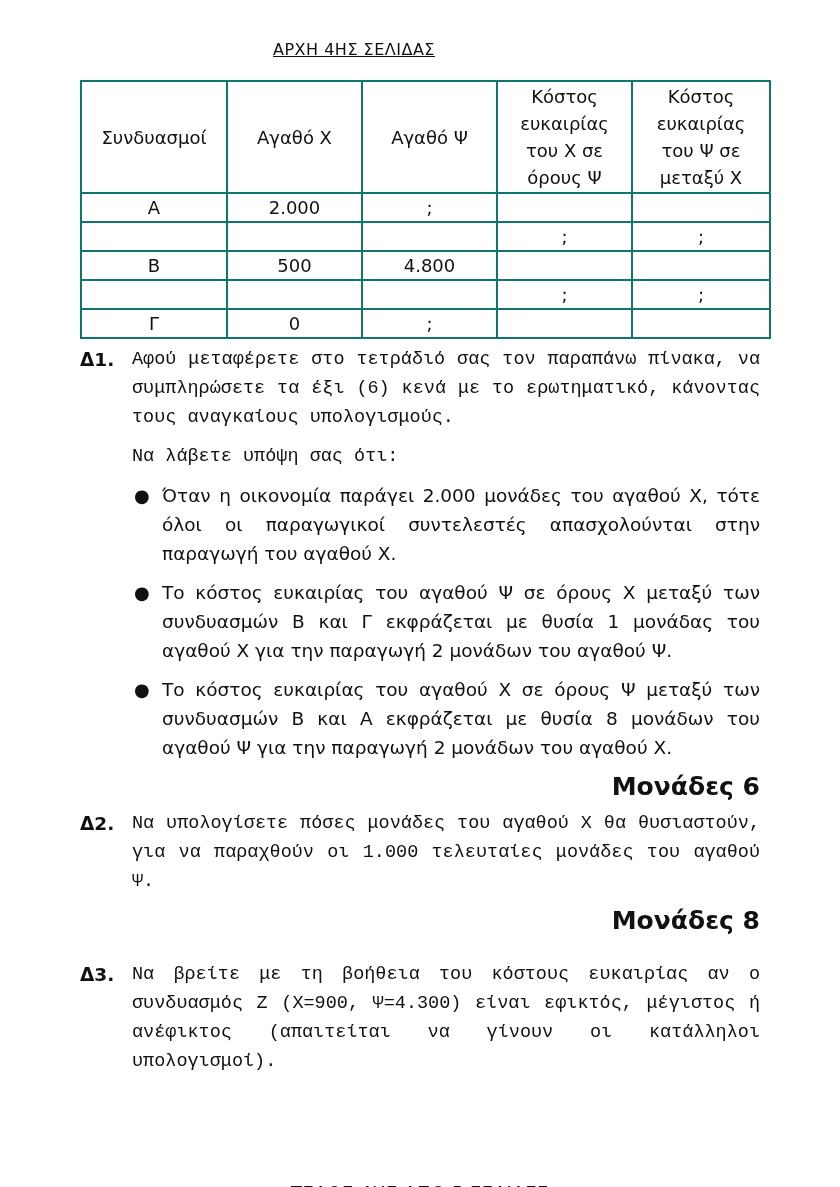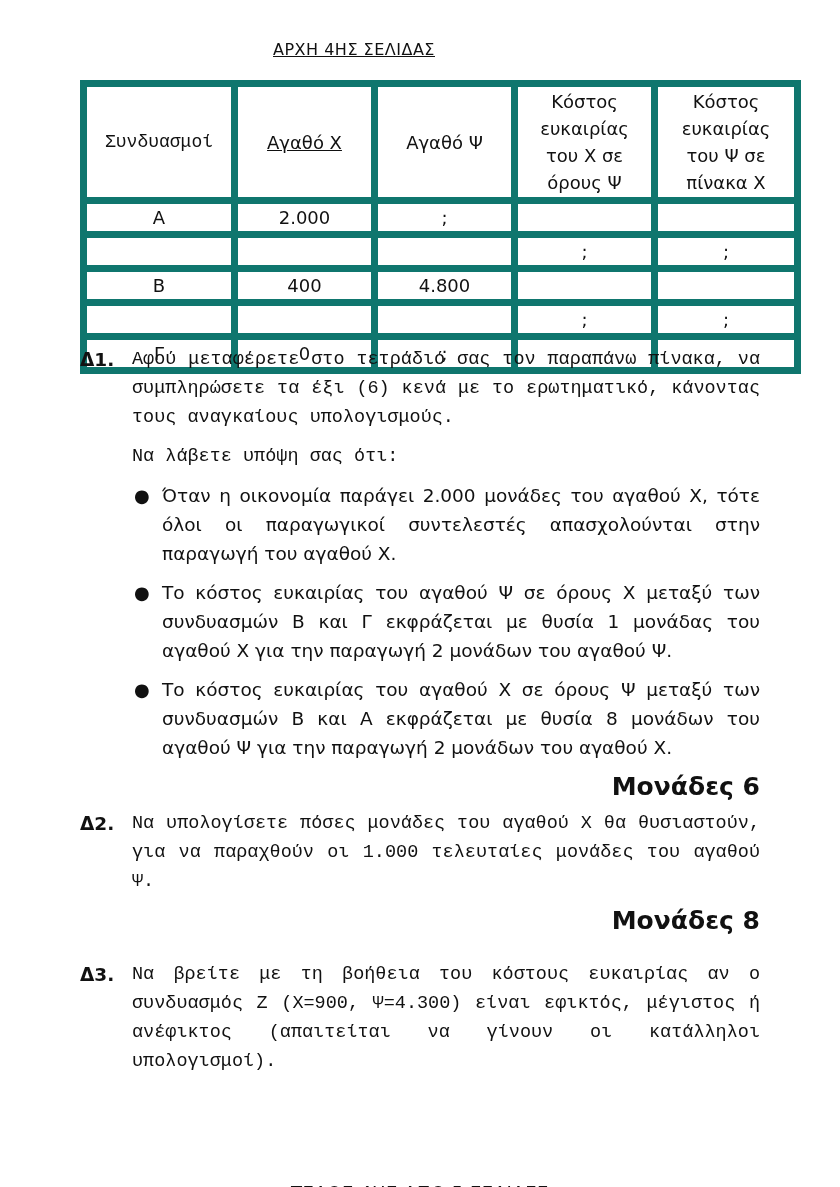--- a/index.html
+++ b/index.html
@@ -10,26 +10,26 @@
   }
   .page-header {
     position: absolute; top: 40px; left: 0; width: 708px; text-align: center;
     font-size: 16px; text-decoration: underline; letter-spacing: 0.5px;
   }
   table.ppf {
     position: absolute; left: 80px; top: 80px;
     border-collapse: collapse; font-size: 18px;
   }
   table.ppf td, table.ppf th {
-    border: 7px solid #0f766e; text-align: center; font-weight: normal;
+    border: 2px solid #0f766e; text-align: center; font-weight: normal;
     padding: 0; vertical-align: middle;
   }
   table.ppf th { height: 110px; line-height: 27px; font-size: 18px; }
   table.ppf td { height: 27px; line-height: 27px; }
-  .c1 { width: 144px; font-family: Liberation Mono, monospace; } .c2 { width: 133px; text-decoration: underline; } .c3 { width: 133px; }
+  .c1 { width: 144px; } .c2 { width: 133px; } .c3 { width: 133px; }
   .c4 { width: 133px; } .c5 { width: 136px; }
 
   .question {
     position: absolute; left: 80px; width: 680px; font-size: 18.5px;
     line-height: 29px;
   }
   .qnum { position: absolute; left: 0; top: 0; font-weight: bold; }
   .qbody { margin-left: 52px; text-align: justify; }
   .qbody p { margin: 0 0 10px 0; font-family: Liberation Mono, monospace; }
   ul.bullets { margin: 0; padding: 0; list-style: none; }
@@ -55,40 +55,40 @@
     <th class="c4">
       <span>Κόστος</span><br>
       <span>ευκαιρίας</span><br>
       <span>του Χ σε</span><br>
       <span>όρους Ψ</span>
     </th>
     <th class="c5">
       <span>Κόστος</span><br>
       <span>ευκαιρίας</span><br>
       <span>του Ψ σε</span><br>
-      <span>πίνακα Χ</span>
+      <span>μεταξύ Χ</span>
     </th>
   </tr>
   <tr>
     <td>Α</td>
     <td>2.000</td>
     <td>;</td>
     <td></td>
     <td></td>
   </tr>
   <tr>
     <td></td>
     <td></td>
     <td></td>
     <td>;</td>
     <td>;</td>
   </tr>
   <tr>
     <td>Β</td>
-    <td>400</td>
+    <td>500</td>
     <td>4.800</td>
     <td></td>
     <td></td>
   </tr>
   <tr>
     <td></td>
     <td></td>
     <td></td>
     <td>;</td>
     <td>;</td>

